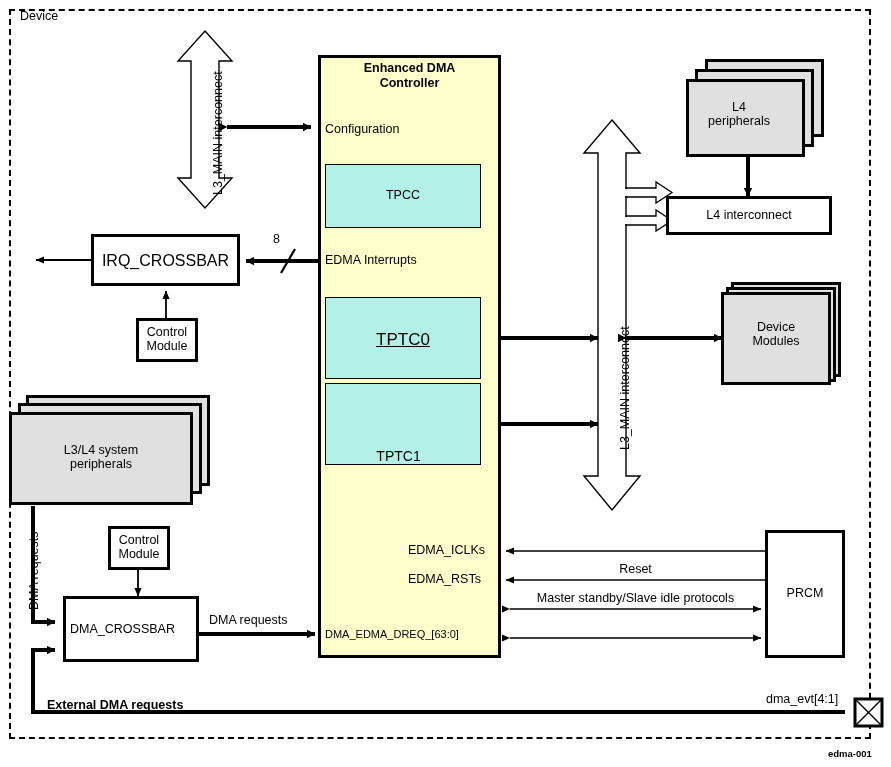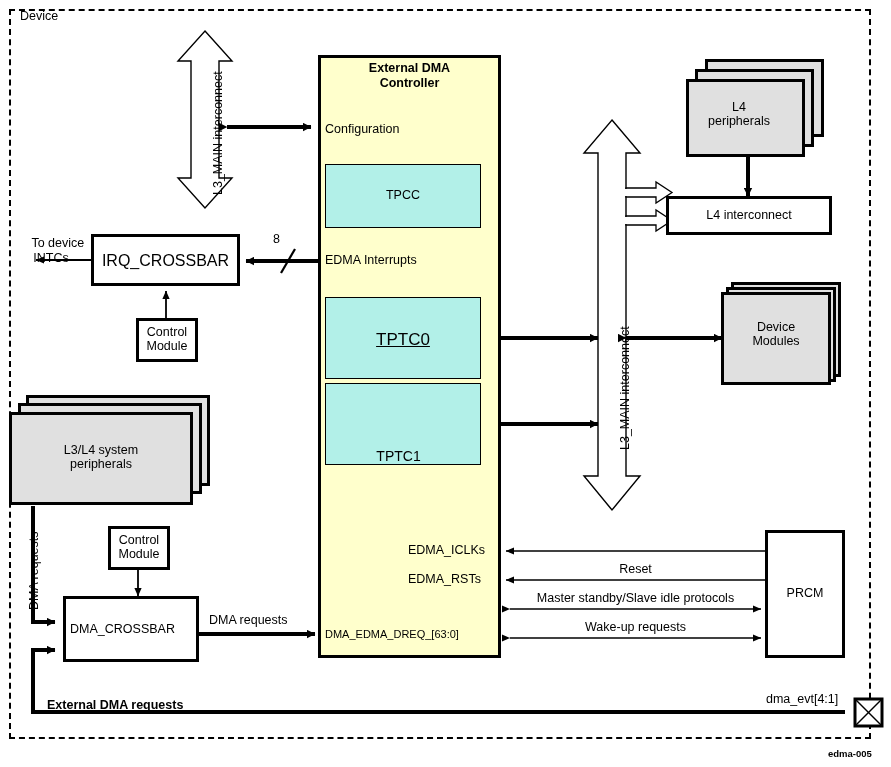--- a/index.html
+++ b/index.html
@@ -130,21 +130,21 @@
   </svg>
 
   <div class="vtxt" style="left:211px;top:195px;transform:rotate(-90deg);font-size:12.5px;">L3_MAIN interconnect</div>
 
   <div class="vtxt" style="left:618px;top:450px;transform:rotate(-90deg);font-size:12.5px;">L3_MAIN interconnect</div>
 
   <div class="vtxt" style="left:27px;top:610px;transform:rotate(-90deg);font-size:12.5px;">DMA requests</div>
 
   <div class="yellowbox" style="left:318px;top:55px;width:183px;height:603px;"></div>
 
-  <div class="txt ctr" style="left:318px;top:61px;width:183px;font-size:12.5px;font-weight:bold;">External DMA</div>
+  <div class="txt ctr" style="left:318px;top:61px;width:183px;font-size:12.5px;font-weight:bold;">Enhanced DMA</div>
   <div class="txt ctr" style="left:318px;top:76px;width:183px;font-size:12.5px;font-weight:bold;">Controller</div>
 
   <div class="lbl" style="left:325px;top:122px;font-size:12.5px;">Configuration</div>
 
   <div class="cyan" style="left:325px;top:164px;width:156px;height:64px;"></div>
   <div class="txt ctr" style="left:325px;top:188px;width:156px;font-size:12.5px;">TPCC</div>
 
   <div class="lbl" style="left:325px;top:253px;font-size:12.5px;">EDMA Interrupts</div>
 
   <div class="cyan" style="left:325px;top:297px;width:156px;height:82px;"></div>
@@ -153,24 +153,20 @@
   <div class="cyan" style="left:325px;top:383px;width:156px;height:82px;"></div>
   <div class="txt ctr" style="left:325px;top:416px;width:147px;font-size:14px;margin-top:32px;">TPTC1</div>
 
   <div class="lbl" style="left:408px;top:543px;font-size:12.5px;">EDMA_ICLKs</div>
   <div class="lbl" style="left:408px;top:572px;font-size:12.5px;">EDMA_RSTs</div>
   <div class="lbl" style="left:325px;top:628px;font-size:11px;">DMA_EDMA_DREQ_[63:0]</div>
 
   <div class="box" style="left:91px;top:234px;width:149px;height:52px;"></div>
   <div class="txt ctr" style="left:91px;top:252px;width:149px;font-size:16px;">IRQ_CROSSBAR</div>
 
-  <div class="txt ctr" style="left:8px;top:222px;width:86px;font-size:12.5px;">
-    <span style="white-space:pre;">To device
-INTCs</span>
-  </div>
 
   <div class="lbl" style="left:273px;top:232px;font-size:12.5px;">8</div>
 
   <div class="box" style="left:136px;top:318px;width:62px;height:44px;"></div>
   <div class="txt ctr" style="left:136px;top:325px;width:62px;font-size:12.5px;">Control
 Module</div>
 
   <div class="box gray" style="left:26px;top:395px;width:184px;height:91px;"></div>
   <div class="box gray" style="left:18px;top:403px;width:184px;height:91px;"></div>
   <div class="box gray" style="left:9px;top:412px;width:184px;height:93px;"></div>
@@ -201,19 +197,18 @@
   <div class="box gray" style="left:726px;top:287px;width:110px;height:95px;"></div>
   <div class="box gray" style="left:721px;top:292px;width:110px;height:93px;"></div>
   <div class="txt ctr" style="left:721px;top:320px;width:110px;font-size:12.5px;">Device
 Modules</div>
 
   <div class="box" style="left:765px;top:530px;width:80px;height:128px;"></div>
   <div class="txt ctr" style="left:765px;top:586px;width:80px;font-size:12.5px;">PRCM</div>
 
   <div class="txt ctr" style="left:506px;top:562px;width:259px;font-size:12.5px;">Reset</div>
   <div class="txt ctr" style="left:506px;top:591px;width:259px;font-size:12.5px;">Master standby/Slave idle protocols</div>
-  <div class="txt ctr" style="left:506px;top:620px;width:259px;font-size:12.5px;">Wake-up requests</div>
 
   <div class="lbl" style="left:766px;top:692px;font-size:12.5px;">dma_evt[4:1]</div>
 
-  <div class="lbl" style="left:828px;top:748px;font-size:9.5px;font-weight:bold;">edma-005</div>
+  <div class="lbl" style="left:828px;top:748px;font-size:9.5px;font-weight:bold;">edma-001</div>
 
 </div>
 
 </body></html>

